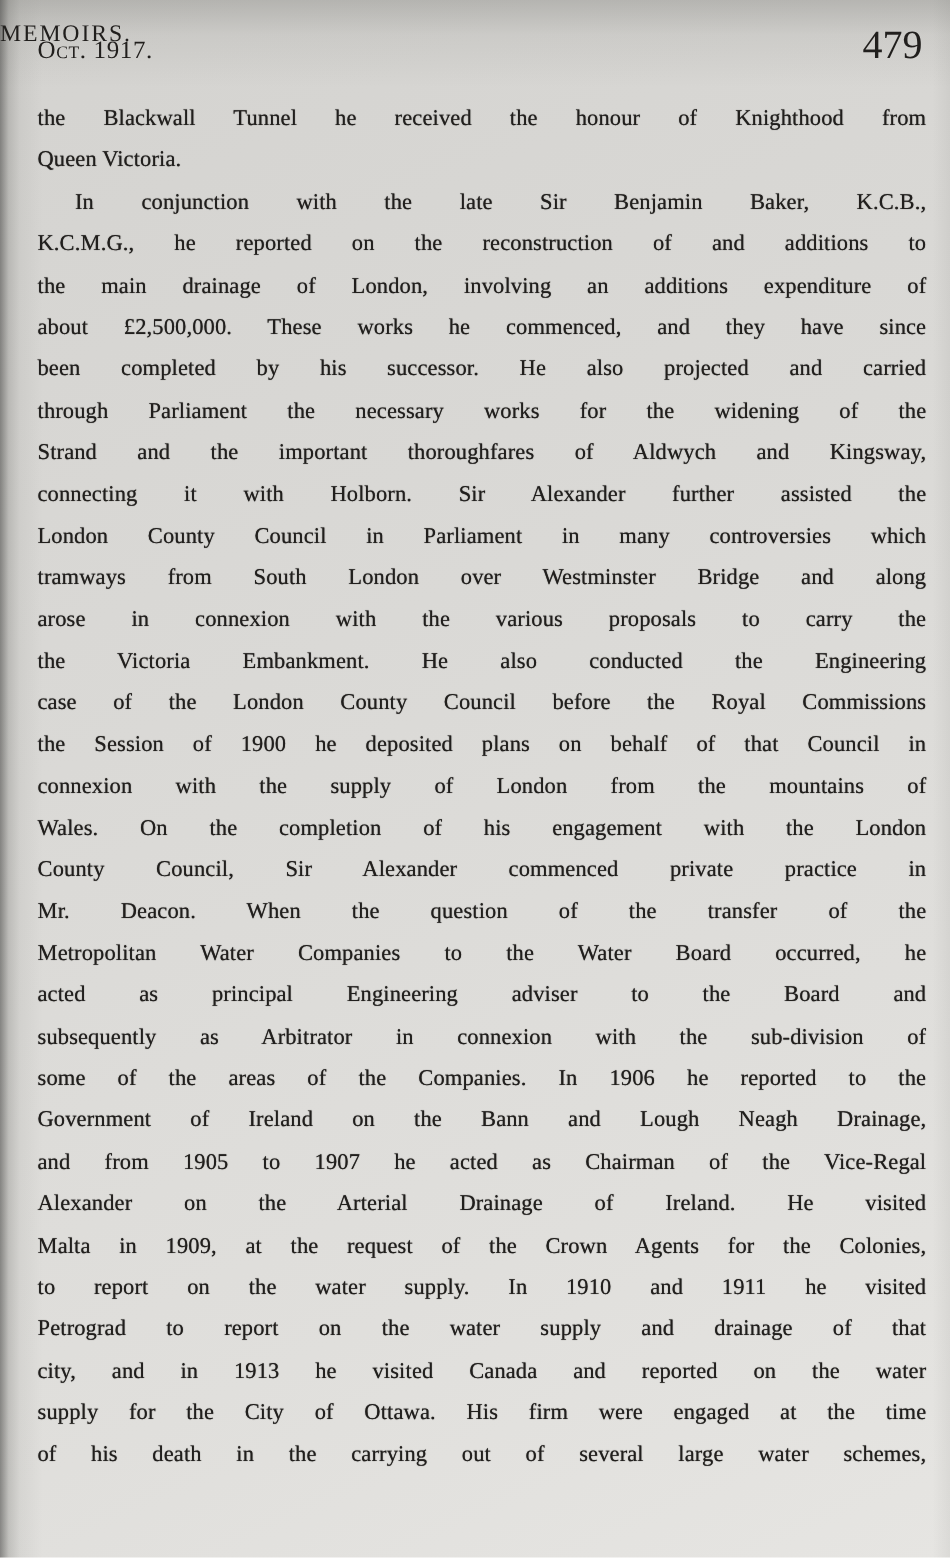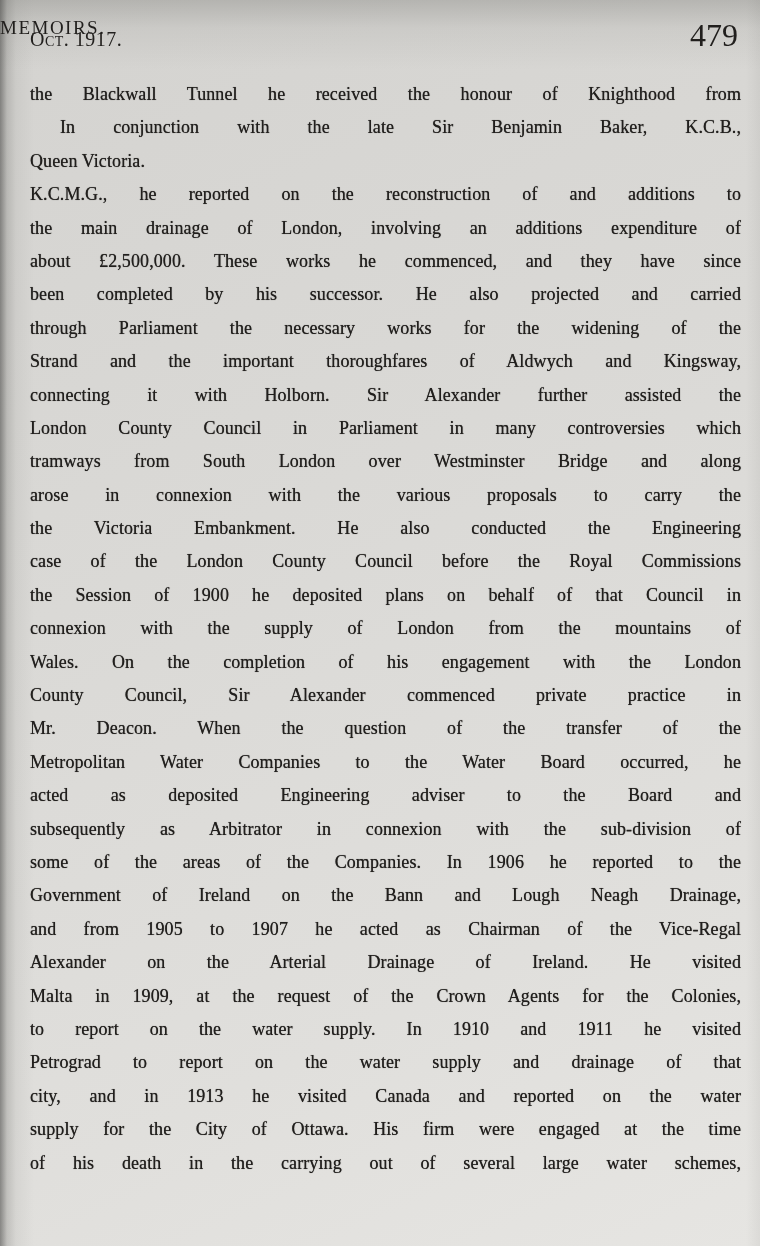--- a/index.html
+++ b/index.html
@@ -70,42 +70,42 @@
 <div class="page">
 
   <div class="page-header">
     <span class="running-date">Oct. 1917.</span>
     <span class="running-title">MEMOIRS.</span>
     <span class="page-number">479</span>
   </div>
 
   <div class="body-text">
     <div class="line">the Blackwall Tunnel he received the honour of Knighthood from</div>
+    <div class="line para-end">Queen Victoria.</div>
+
     <div class="line indent">In conjunction with the late Sir Benjamin Baker, K.C.B.,</div>
-
-    <div class="line para-end">Queen Victoria.</div>
     <div class="line">K.C.M.G., he reported on the reconstruction of and additions to</div>
     <div class="line">the main drainage of London, involving an additions expenditure of</div>
     <div class="line">about £2,500,000. These works he commenced, and they have since</div>
     <div class="line">been completed by his successor. He also projected and carried</div>
     <div class="line">through Parliament the necessary works for the widening of the</div>
     <div class="line">Strand and the important thoroughfares of Aldwych and Kingsway,</div>
     <div class="line">connecting it with Holborn. Sir Alexander further assisted the</div>
     <div class="line">London County Council in Parliament in many controversies which</div>
     <div class="line">tramways from South London over Westminster Bridge and along</div>
     <div class="line">arose in connexion with the various proposals to carry the</div>
     <div class="line">the Victoria Embankment. He also conducted the Engineering</div>
     <div class="line">case of the London County Council before the Royal Commissions</div>
     <div class="line">the Session of 1900 he deposited plans on behalf of that Council in</div>
     <div class="line">connexion with the supply of London from the mountains of</div>
     <div class="line">Wales. On the completion of his engagement with the London</div>
     <div class="line">County Council, Sir Alexander commenced private practice in</div>
     <div class="line">Mr. Deacon. When the question of the transfer of the</div>
     <div class="line">Metropolitan Water Companies to the Water Board occurred, he</div>
-    <div class="line">acted as deposited Engineering adviser to the Board and</div>
+    <div class="line">acted as principal Engineering adviser to the Board and</div>
     <div class="line">subsequently as Arbitrator in connexion with the sub-division of</div>
     <div class="line">some of the areas of the Companies. In 1906 he reported to the</div>
     <div class="line">Government of Ireland on the Bann and Lough Neagh Drainage,</div>
     <div class="line">and from 1905 to 1907 he acted as Chairman of the Vice-Regal</div>
     <div class="line">Alexander on the Arterial Drainage of Ireland. He visited</div>
     <div class="line">Malta in 1909, at the request of the Crown Agents for the Colonies,</div>
     <div class="line">to report on the water supply. In 1910 and 1911 he visited</div>
     <div class="line">Petrograd to report on the water supply and drainage of that</div>
     <div class="line">city, and in 1913 he visited Canada and reported on the water</div>
     <div class="line">supply for the City of Ottawa. His firm were engaged at the time</div>

